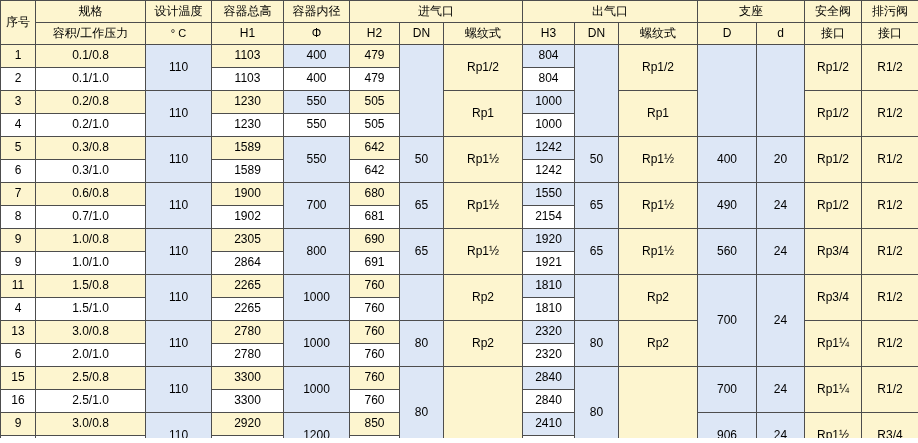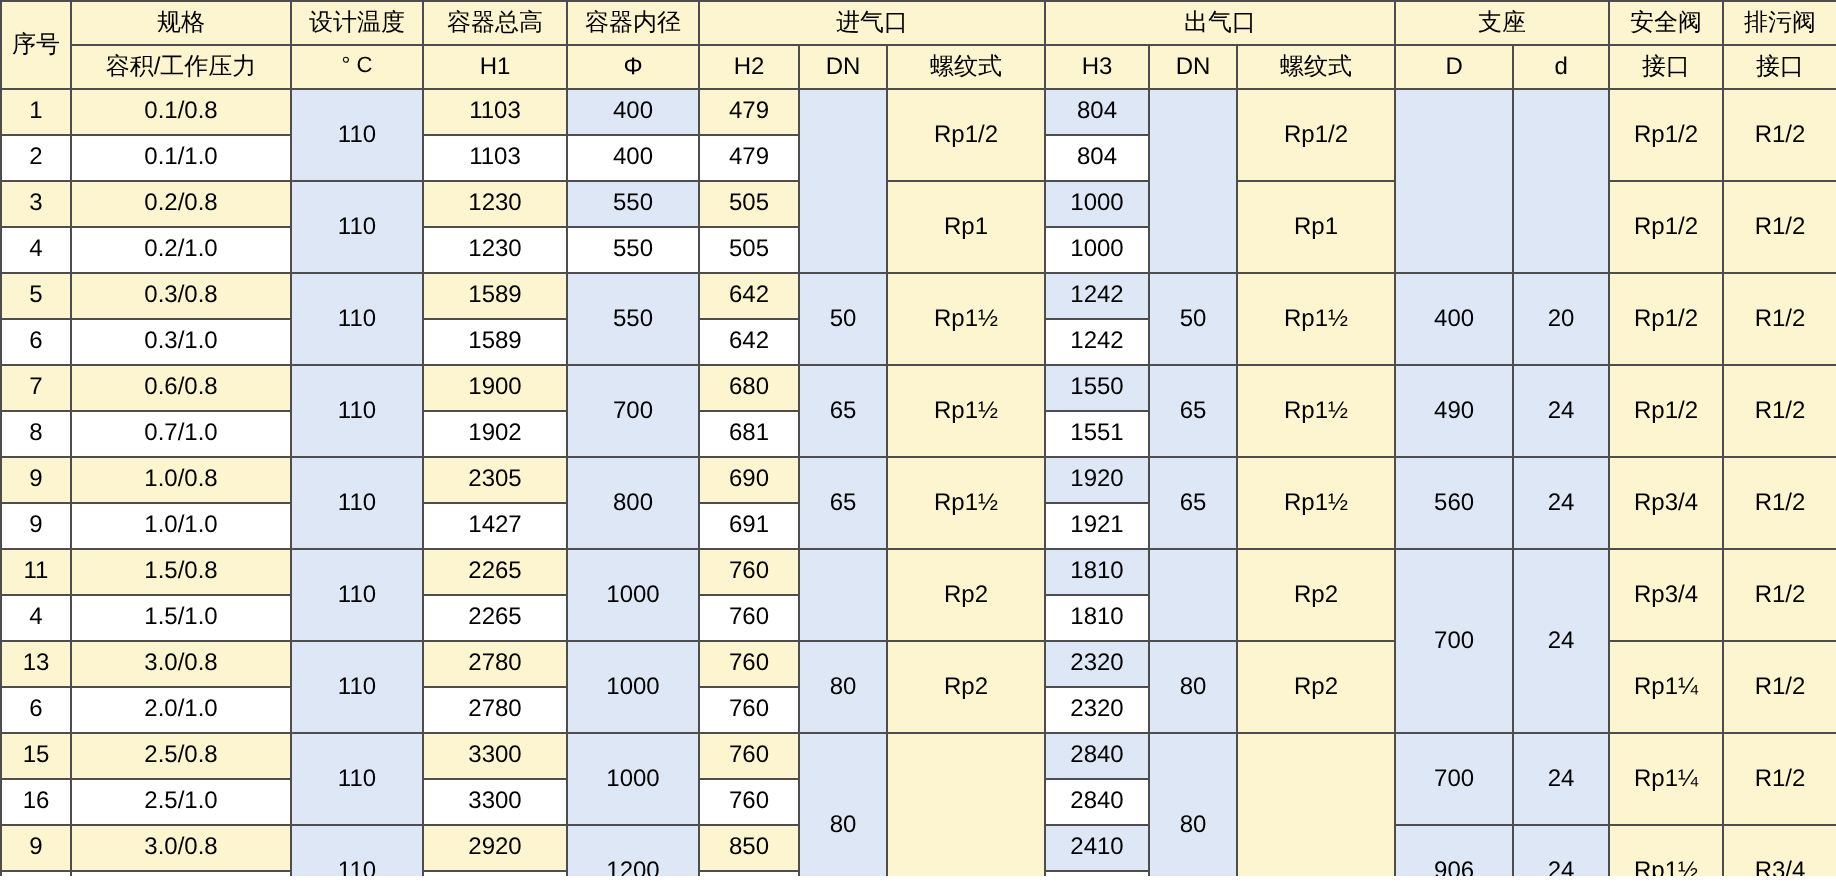--- a/index.html
+++ b/index.html
@@ -197,21 +197,21 @@
           <td rowspan="2" class="blue">490</td>
           <td rowspan="2" class="blue">24</td>
           <td rowspan="2" class="yel">Rp1/2</td>
           <td rowspan="2" class="yel">R1/2</td>
         </tr>
         <tr class="row-even">
           <td class="white">8</td>
           <td class="white">0.7/1.0</td>
           <td class="white">1902</td>
           <td class="white">681</td>
-          <td class="white">1551</td>
+          <td class="white">2154</td>
         </tr>
         <tr class="row-odd">
           <td class="yel">9</td>
           <td class="yel">1.0/0.8</td>
           <td rowspan="2" class="blue">110</td>
           <td class="yel">2305</td>
           <td rowspan="2" class="blue">800</td>
           <td class="yel">690</td>
           <td rowspan="2" class="blue">65</td>
           <td rowspan="2" class="yel">Rp1½</td>
@@ -219,21 +219,21 @@
           <td rowspan="2" class="blue">65</td>
           <td rowspan="2" class="yel">Rp1½</td>
           <td rowspan="2" class="blue">560</td>
           <td rowspan="2" class="blue">24</td>
           <td rowspan="2" class="yel">Rp3/4</td>
           <td rowspan="2" class="yel">R1/2</td>
         </tr>
         <tr class="row-even">
           <td class="white">9</td>
           <td class="white">1.0/1.0</td>
-          <td class="white">1427</td>
+          <td class="white">2864</td>
           <td class="white">691</td>
           <td class="white">1921</td>
         </tr>
         <tr class="row-odd">
           <td class="yel">11</td>
           <td class="yel">1.5/0.8</td>
           <td rowspan="2" class="blue">110</td>
           <td class="yel">2265</td>
           <td rowspan="2" class="blue">1000</td>
           <td class="yel">760</td>

